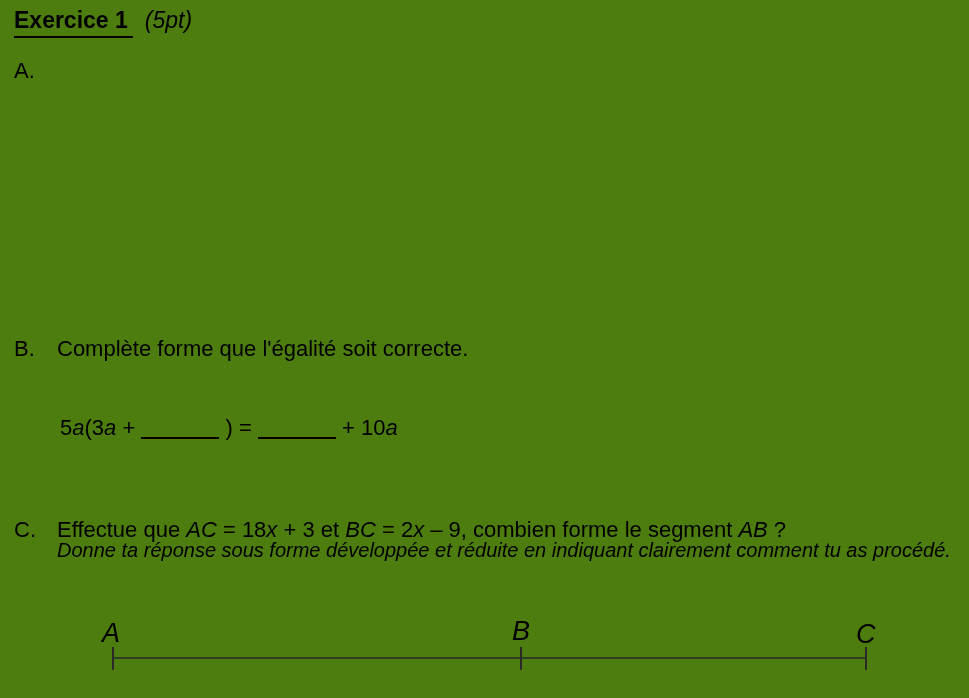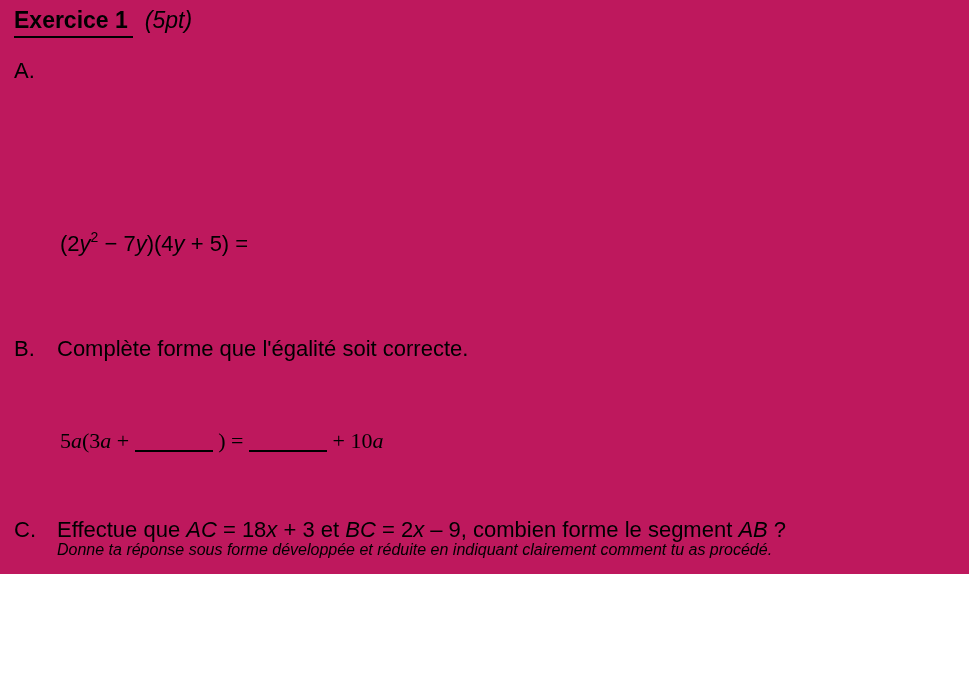--- a/index.html
+++ b/index.html
@@ -1,20 +1,20 @@
 <!DOCTYPE html>
 <html><head>
 <meta charset="utf-8">
 <style>
   html, body { margin: 0; padding: 0; background: #ffffff; }
   .page {
     position: relative;
     width: 969px;
-    height: 574px;
-    background: #be185d;
+    height: 698px;
+    background: #4d7c0f;
     color: #000000;
     font-family: "Liberation Sans", "DejaVu Sans", sans-serif;
     overflow: hidden;
   }
   .header {
     position: absolute;
     left: 14px;
     top: 5px;
     font-size: 23px;
     line-height: 30px;
@@ -43,26 +43,26 @@
   .pos-b { left: 14px; top: 335px; }
   .pos-c { left: 14px; top: 516px; }
   .equation {
     position: absolute;
     font-size: 22px;
     line-height: 30px;
     white-space: nowrap;
   }
   .pos-eq1 { left: 60px; top: 98px; }
   .pos-eq2 { left: 60px; top: 222px; }
-  .pos-eqb { left: 60px; top: 426px; font-family: Liberation Serif, serif; }
+  .pos-eqb { left: 60px; top: 413px; }
   .note {
     position: absolute;
     left: 57px;
     top: 538px;
-    font-size: 16px;
+    font-size: 20px;
     line-height: 24px;
     font-style: italic;
     white-space: nowrap;
   }
   .tk-n { font-style: normal; }
   .tk-i { font-style: italic; }
   .tk-sup {
     font-size: 14px;
     vertical-align: 9px;
     font-style: normal;
@@ -99,21 +99,20 @@
 
   <div class="header">
     <span class="title">Exercice 1</span><span class="points">(5pt)</span>
   </div>
 
   <div class="row pos-a">
     <span class="item-label">A.</span>
   </div>
 
 
-  <div class="equation pos-eq2"><span class="tk-n">(2</span><span class="tk-i">y</span><span class="tk-sup">2</span><span class="tk-n"> − 7</span><span class="tk-i">y</span><span class="tk-n">)(4</span><span class="tk-i">y</span><span class="tk-n"> + 5) =</span></div>
 
   <div class="row pos-b">
     <span class="item-label">B.</span>
     <span class="item-text">Complète forme que l'égalité soit correcte.</span>
   </div>
 
   <div class="equation pos-eqb"><span class="tk-n">5</span><span class="tk-i">a</span><span class="tk-n">(3</span><span class="tk-i">a</span><span class="tk-n"> + </span><span class="tk-blank"></span><span class="tk-n"> ) = </span><span class="tk-blank"></span><span class="tk-n"> + 10</span><span class="tk-i">a</span></div>
 
   <div class="row pos-c">
     <span class="item-label">C.</span>

